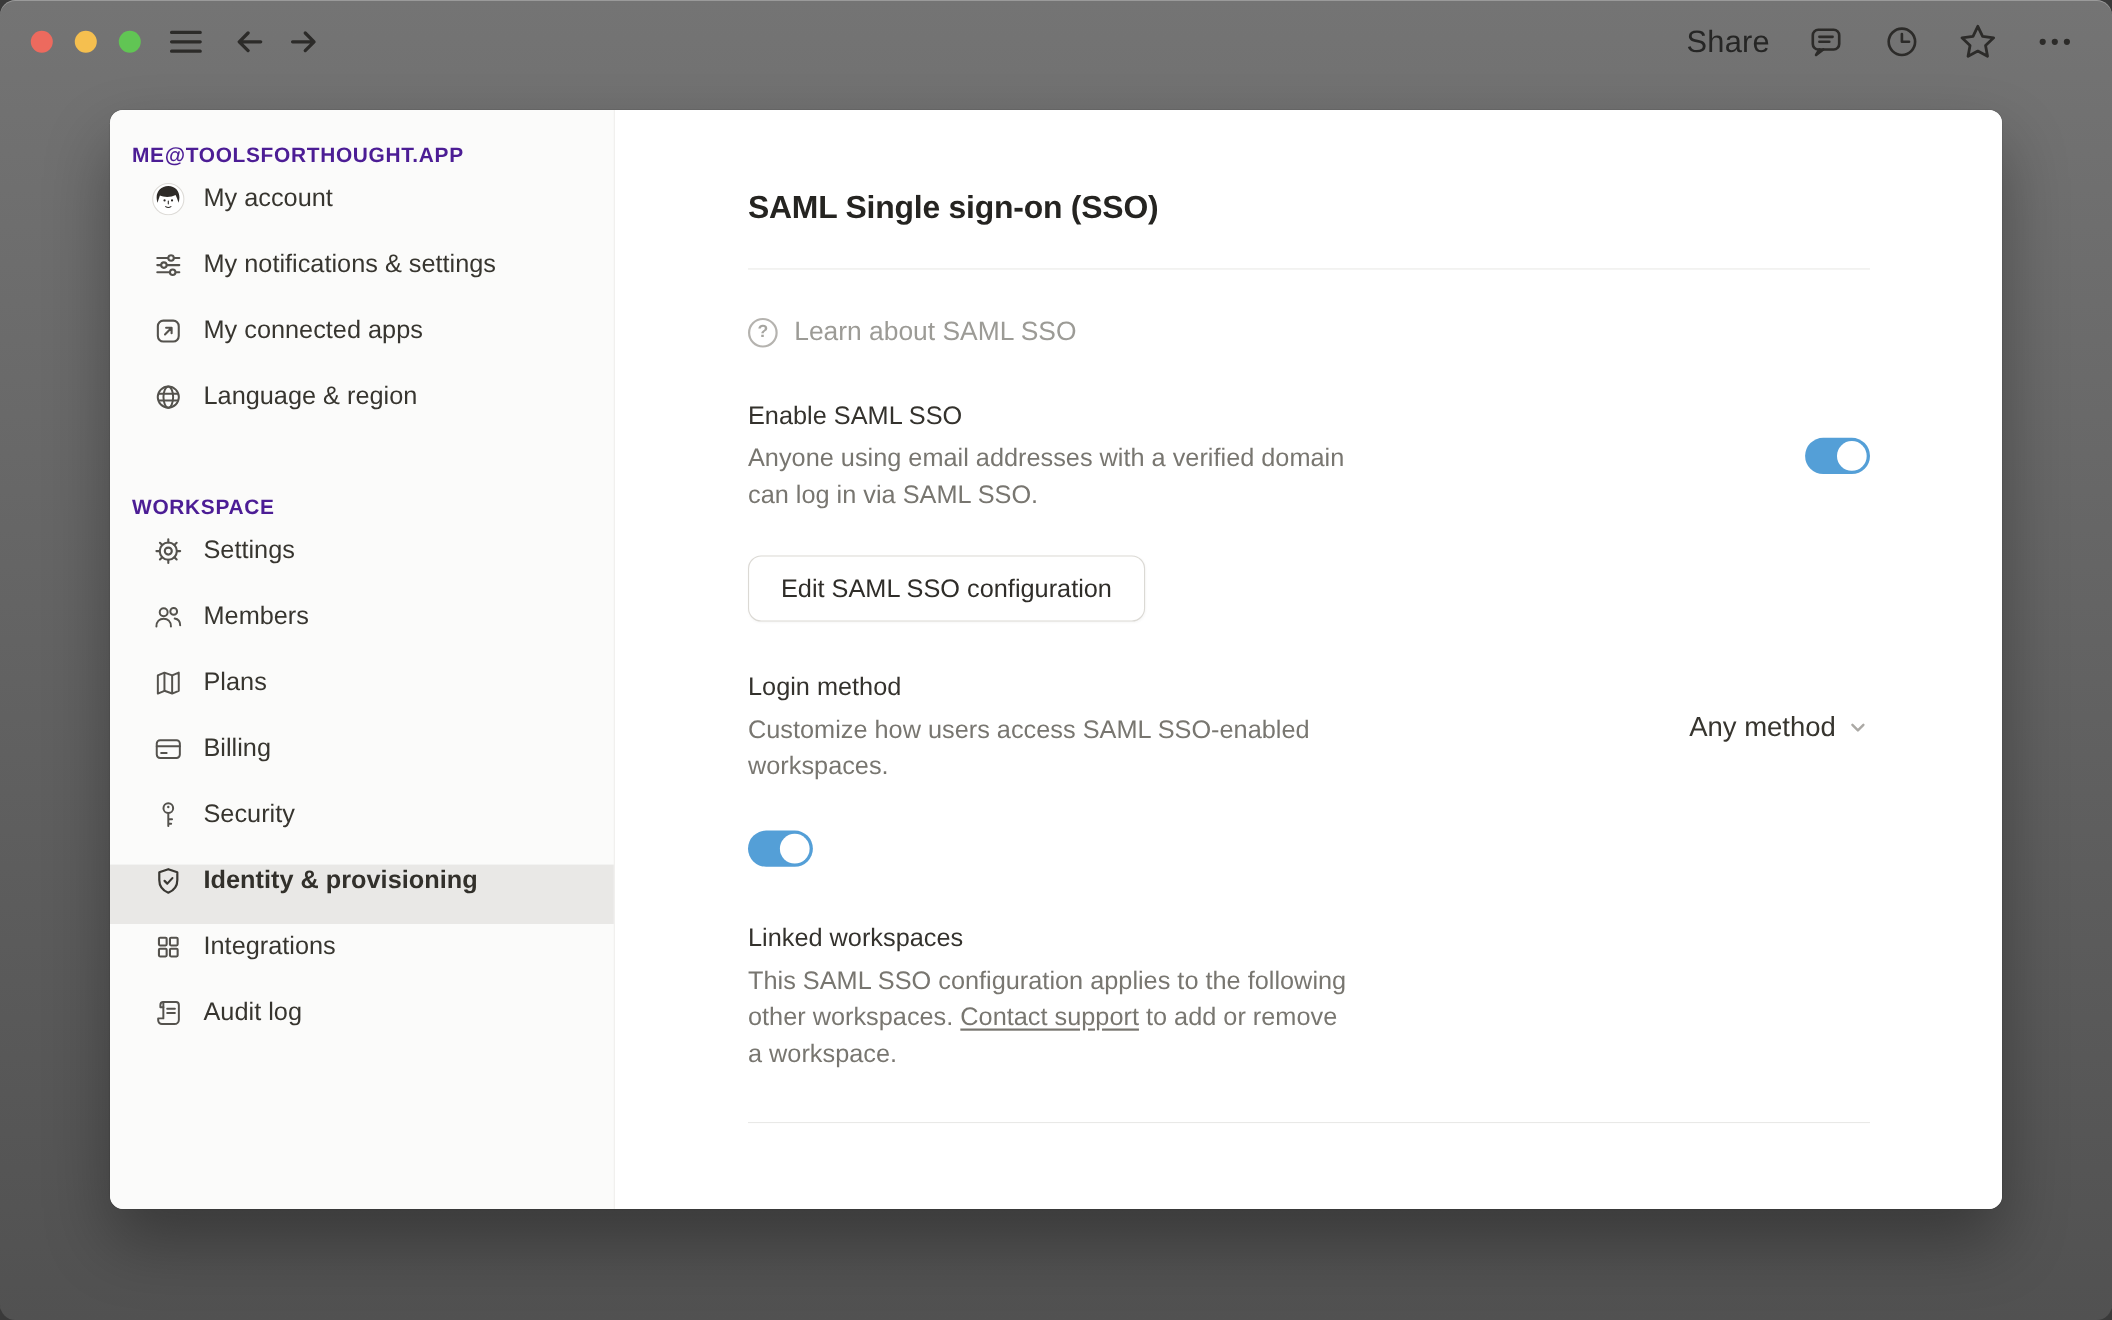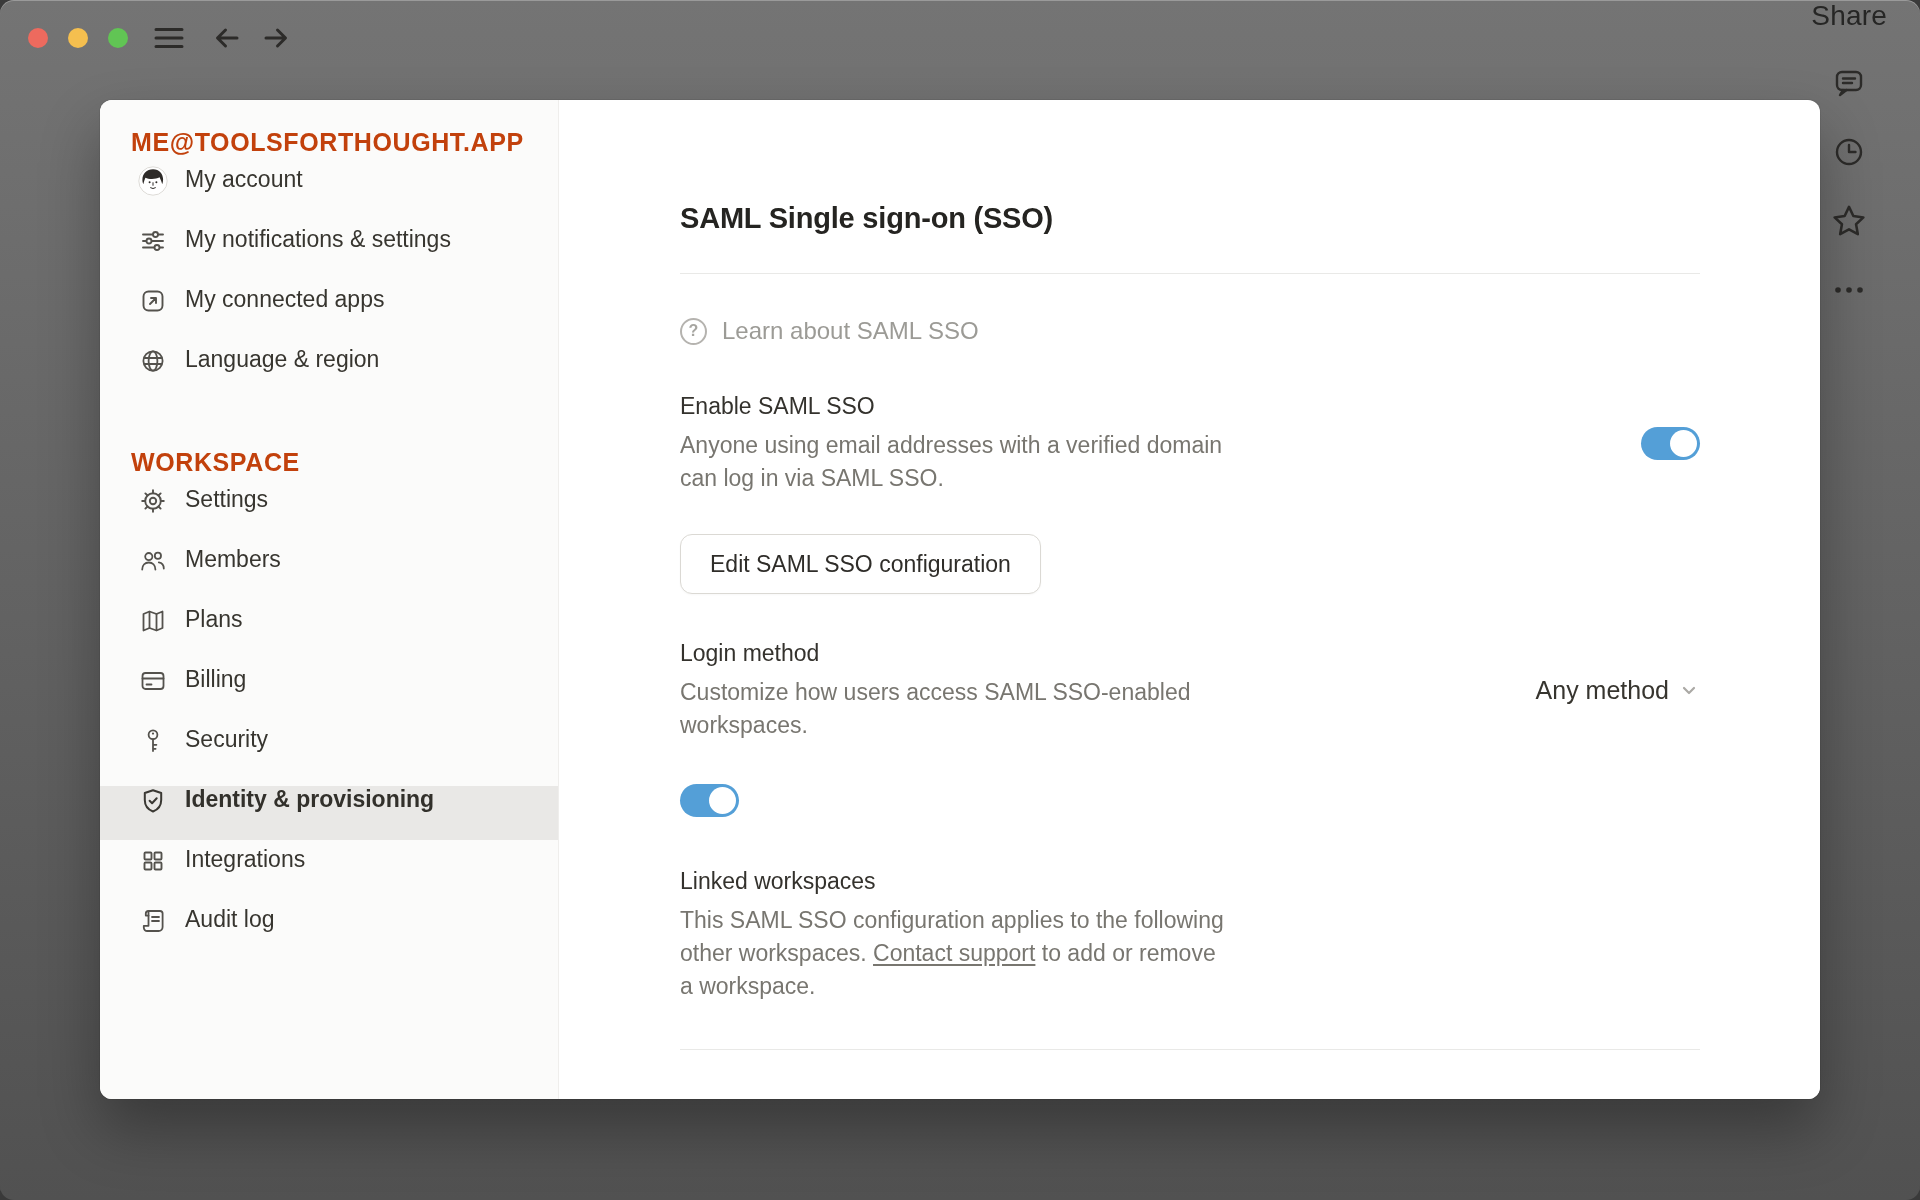--- a/index.html
+++ b/index.html
@@ -8,47 +8,47 @@
   .window { position:absolute; inset:0; border-radius:14px;
     background:linear-gradient(#747474, #515151);
     box-shadow:inset 0 1px 0 rgba(255,255,255,0.28); overflow:hidden; }
 
   
   .topbar { position:relative; height:76px; }
   .lights { position:absolute; left:28px; top:28px; display:flex; gap:20px; }
   .light { width:20px; height:20px; border-radius:50%; }
   .light.red { background:#ed6a5e; } .light.yellow { background:#f5bf4f; } .light.green { background:#61c554; }
   .chrome-left { position:absolute; left:152px; top:0; height:76px; display:flex; align-items:center; }
-  .chrome-right { position:absolute; right:33px; top:0; height:76px; display:flex; align-items:center; gap:33px;flex-direction:column; }
+  .chrome-right { position:absolute; right:33px; top:0; height:76px; display:flex; align-items:center; gap:33px; }
   .chrome-btn { display:flex; align-items:center; justify-content:center; color:#2c2b29; cursor:default; }
   .share-label { font-size:28px; color:#262625; letter-spacing:0.2px; }
   .hamburger { margin-right:24px; }
   .nav-arrow { margin-right:15px; }
 
   
   .modal { position:absolute; left:100px; top:100px; width:1720px; height:999px;
     background:#fff; border-radius:12px; display:flex; overflow:hidden;
     box-shadow:0 0 0 1px rgba(0,0,0,0.06), 0 30px 60px rgba(0,0,0,0.32); }
 
   
   .sidebar { width:459px; flex-shrink:0; background:#fbfbfa; border-right:1px solid #efeeec; padding-top:30px; }
-  .sb-header { padding-left:31px; height:24px; line-height:24px; font-size:25px; font-weight:700;
-    color:#c2410c; letter-spacing:0.6px; }
+  .sb-header { padding-left:20px; height:24px; line-height:24px; font-size:19px; font-weight:700;
+    color:#4c1d95; letter-spacing:0.6px; }
   .sb-header.workspace { margin-top:50px; }
   .sb-rows { margin-top:12px; }
   .sb-row { height:54px; margin-bottom:6px; display:flex; align-items:flex-start; padding-left:38px;
     font-size:23px; color:#37352f; cursor:pointer; }
   .sb-row .ic { width:30px; height:30px; margin-right:17px; flex-shrink:0; display:flex;
     align-items:center; justify-content:center; color:#54524d; }
   .sb-row.selected { background:#e9e8e6; font-weight:700; color:#32302b; }
   .sb-row.selected .ic { color:#3a3833; }
   .ic svg { display:block; }
 
   
-  .content { flex:1; padding:70px 4px 0 121px; background:#fff;margin-top:29px; }
+  .content { flex:1; padding:70px 4px 0 121px; background:#fff; }
   .content-inner { width:1020px; }
   .page-title { font-size:29px; line-height:38px; font-weight:700; color:#252421; letter-spacing:-0.2px; }
   .divider { height:1px; background:#e9e9e7; margin-top:36px; }
   .divider.bottom { margin-top:46px; }
   .learn-row { margin-top:43px; display:flex; align-items:center; gap:15px; color:#9c9b96;
     font-size:24px; cursor:pointer; width:fit-content; }
   .help-circle { width:27px; height:27px; border:2px solid #b5b3af; border-radius:50%;
     display:flex; align-items:center; justify-content:center; font-size:16px; font-weight:700; color:#a6a5a0; }
 
   .section-row { display:flex; justify-content:space-between; align-items:center; }

